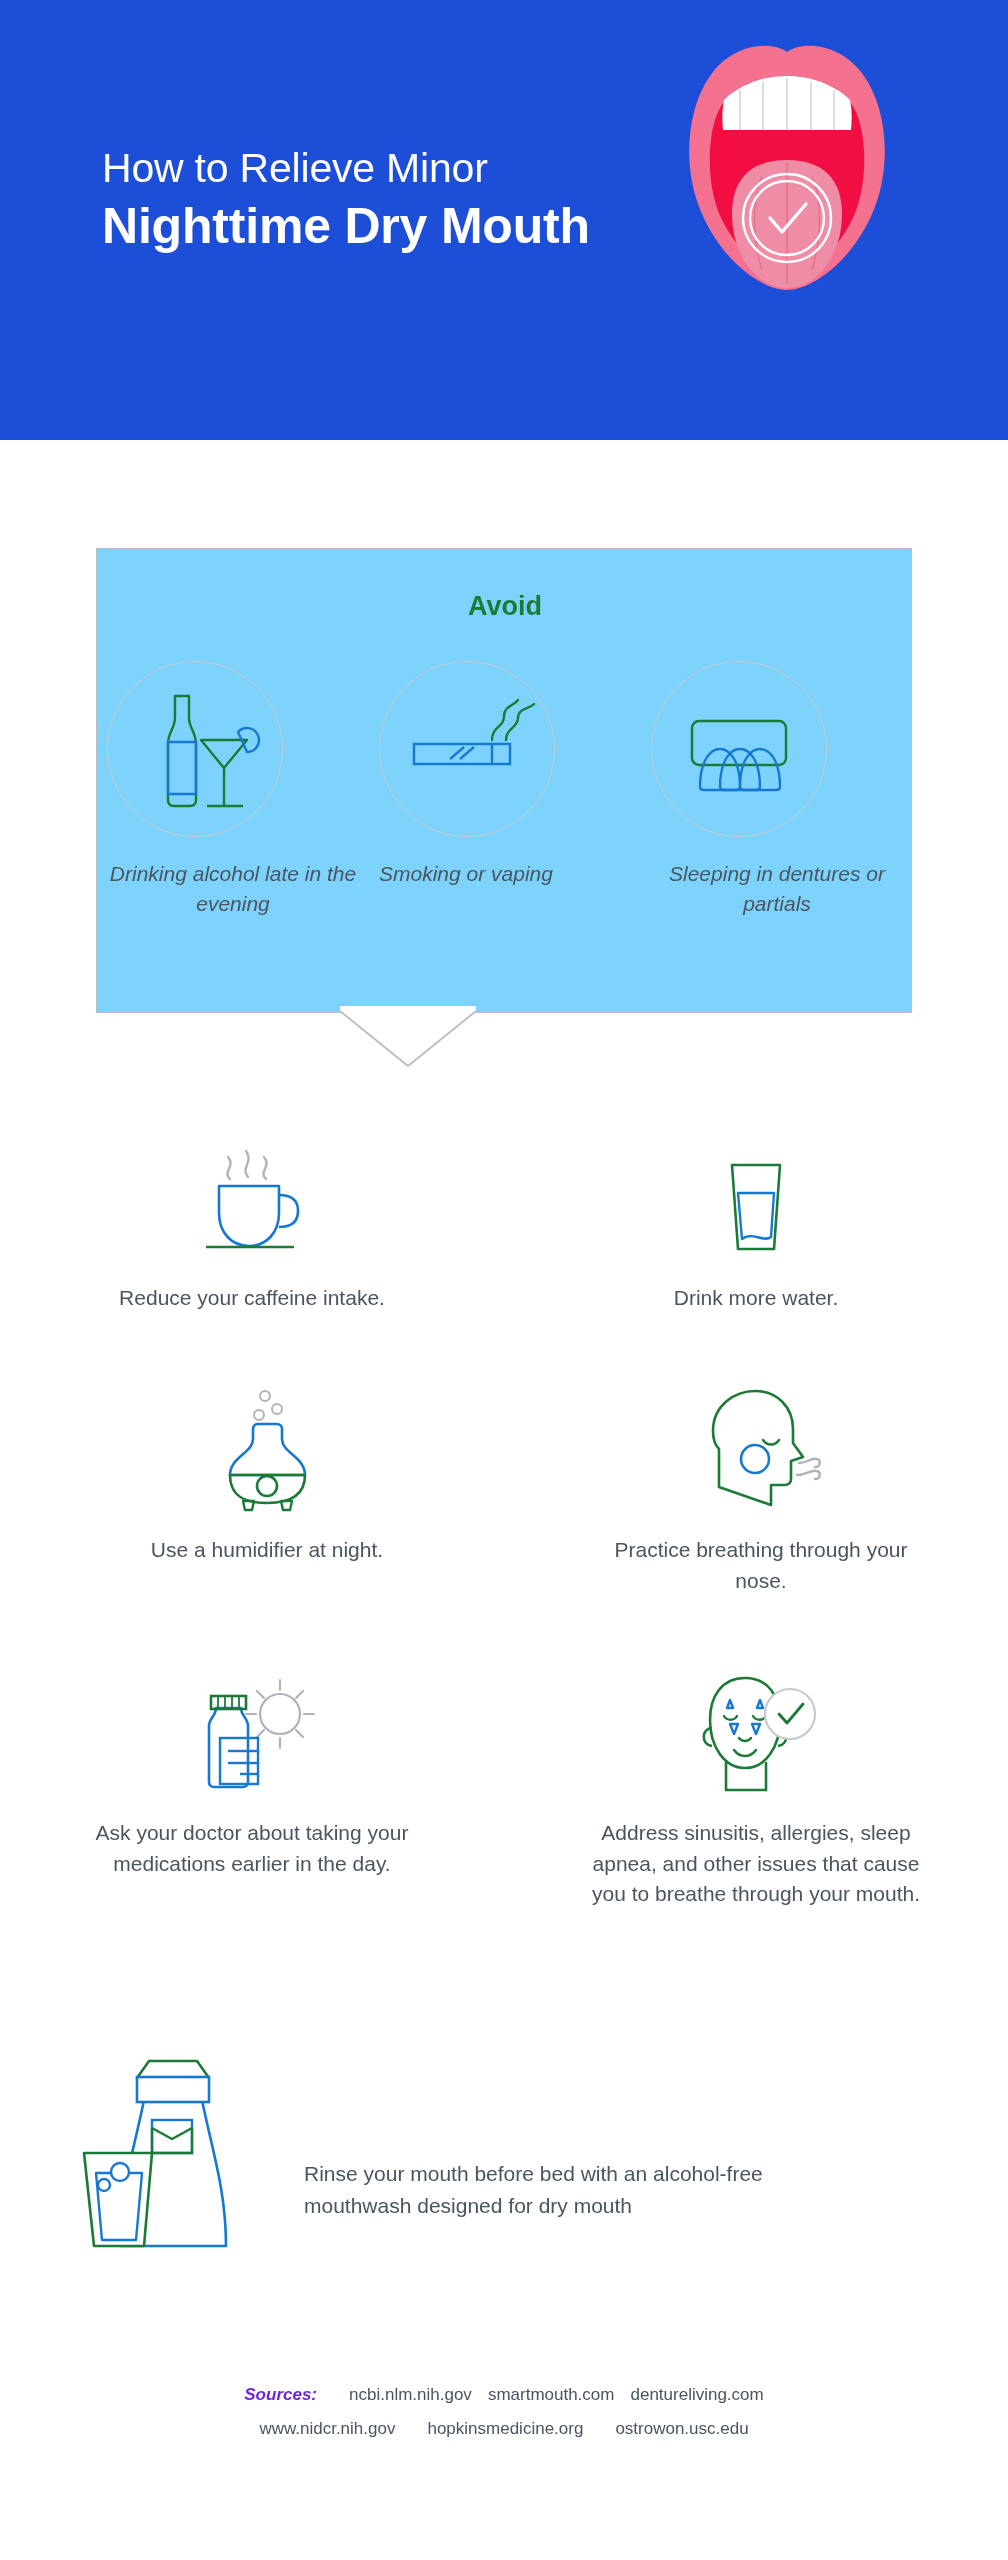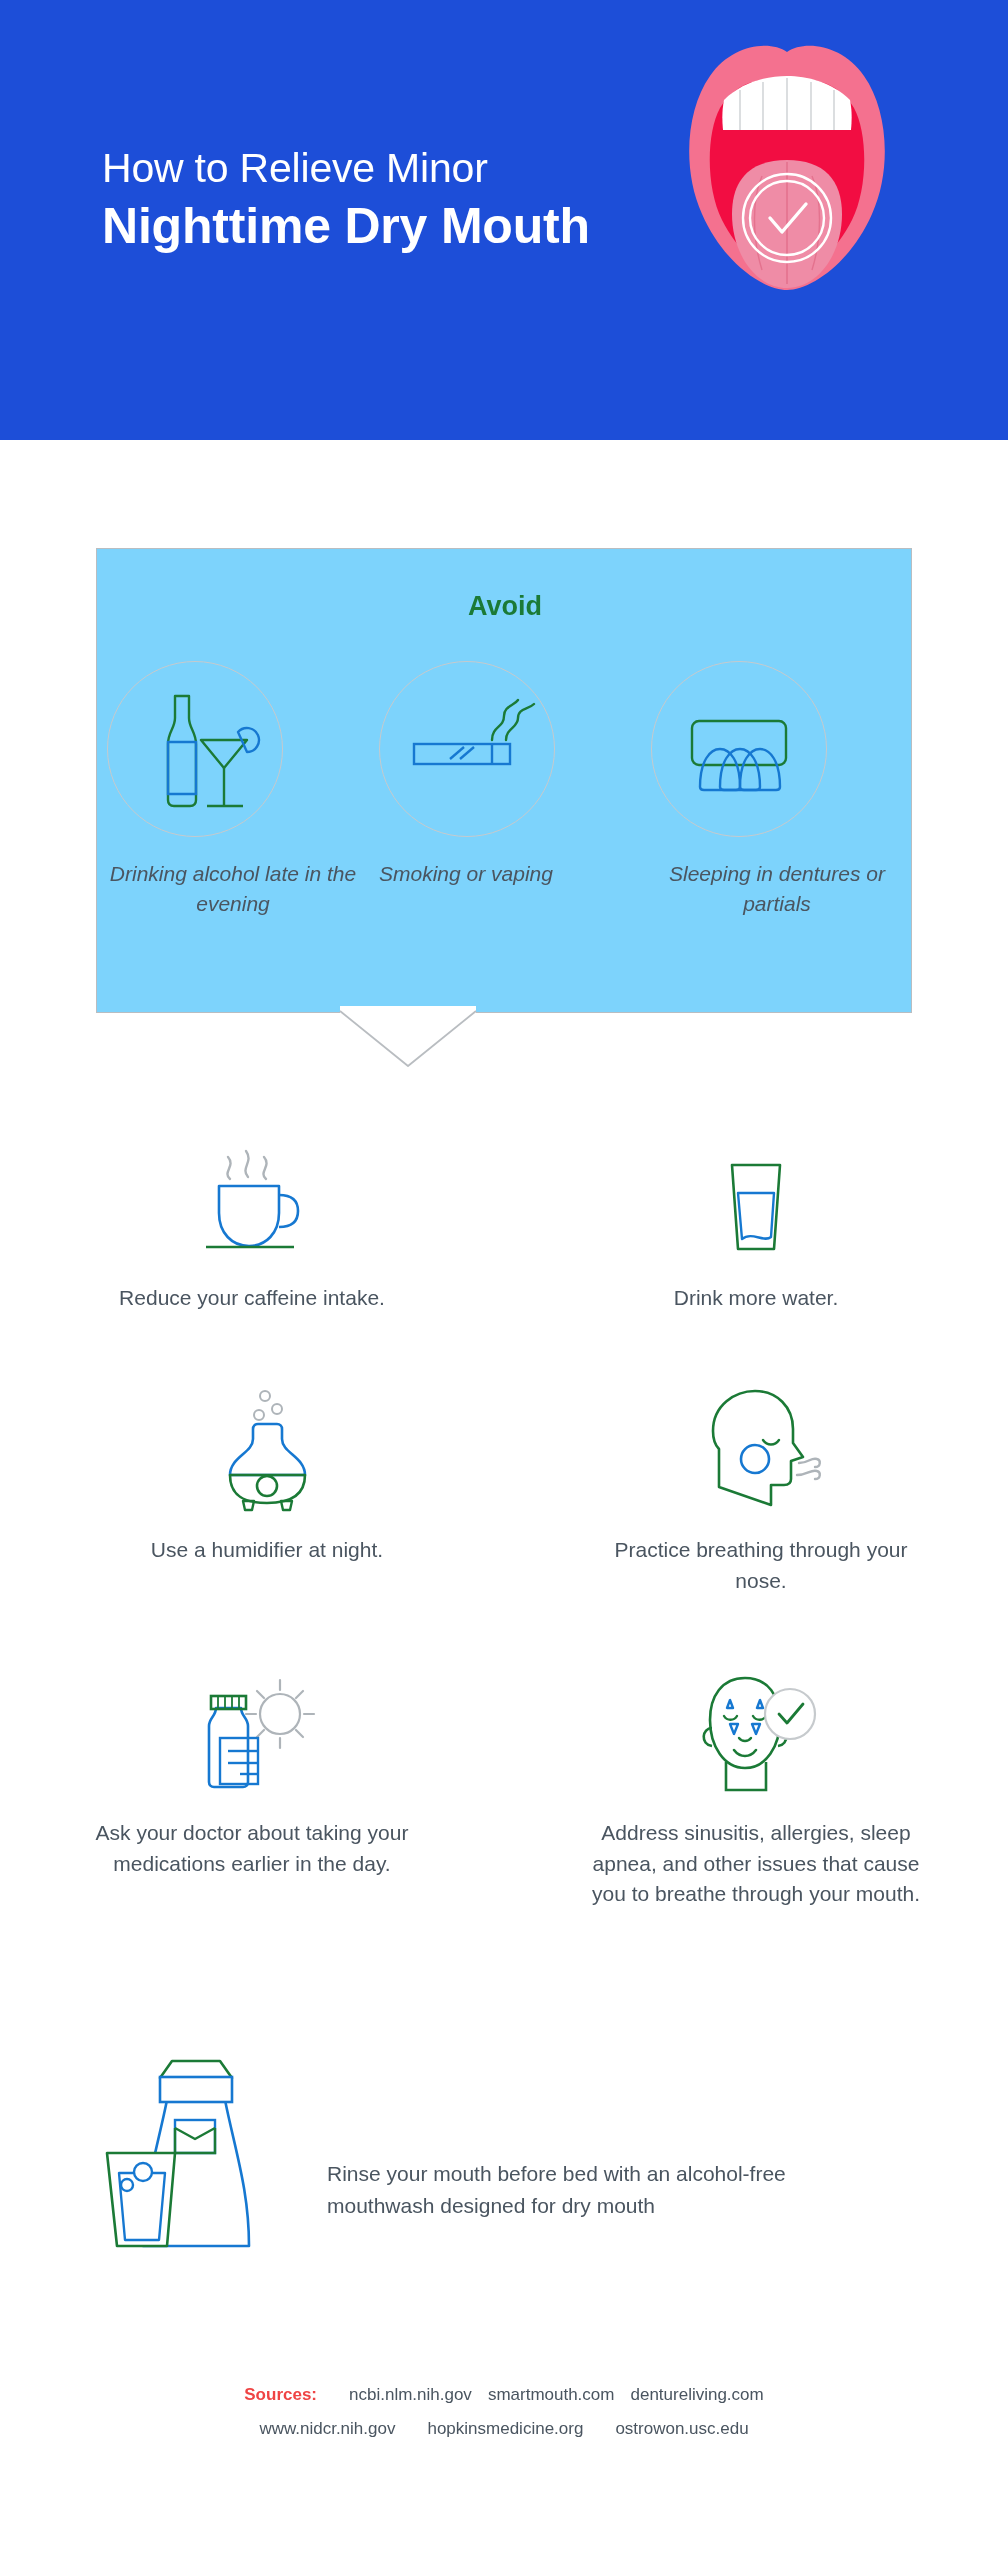--- a/index.html
+++ b/index.html
@@ -136,21 +136,21 @@
     max-width: 330px;
   }
 
   
   .wash-block {
     position: absolute;
     left: 0; top: 2040px;
     width: 892px;
     display: flex;
     align-items: flex-start;
-    padding-left: 99px;
+    padding-left: 76px;
   }
   .wash-icon { width: 200px; flex: 0 0 200px; }
   .wash-text {
     margin-left: 28px;
     margin-top: 118px;
     color: #4a5560;
     font-size: 21px;
     line-height: 1.52;
     max-width: 470px;
   }
@@ -158,21 +158,21 @@
   
   .sources {
     position: absolute;
     left: 0; top: 2378px;
     width: 1008px;
     text-align: center;
     color: #4a5560;
     font-size: 17px;
     line-height: 2.0;
   }
-  .sources b { font-weight: 700; color: #ef4444; }
+  .sources b { font-weight: 700; color: #6d28d9; font-style: italic; }
   .src-sp { display: inline-block; width: 16px; }
 </style>
 </head>
 <body>
 
 <div class="header">
 
   <div class="header-title">
     <div class="title-line1">How to Relieve Minor</div>
     <div class="title-line2">Nighttime Dry Mouth</div>

